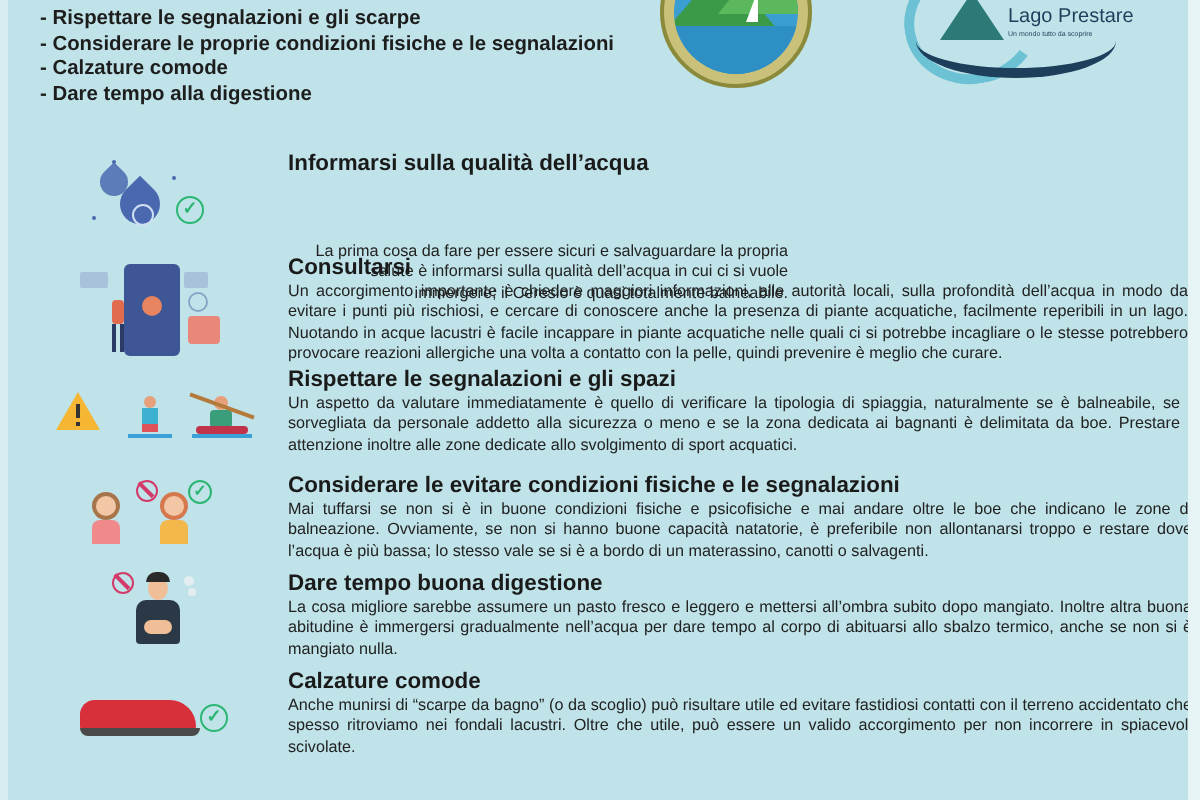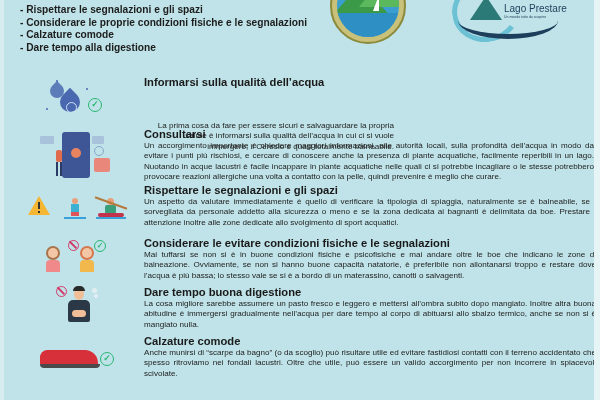--- a/index.html
+++ b/index.html
@@ -60,21 +60,21 @@
     .no::after { content:""; position:absolute; left:3px; top:-1px; width:1.6px; height:10px; background:#d33a6a; transform:rotate(-45deg); }
     .dot { position:absolute; width:2px; height:2px; border-radius:50%; background:#4a68b0; }
   </style>
 </head>
 <body>
 
 <div class="edge-left"></div>
 <div class="page">
 
   <ul class="toc">
-    <li>- Rispettare le segnalazioni e gli spazi</li>
+    <li>- Rispettare le segnalazioni e gli scarpe</li>
     <li>- Considerare le proprie condizioni fisiche e le segnalazioni</li>
     <li>- Calzature comode</li>
     <li>- Dare tempo alla digestione</li>
   </ul>
 
   <div class="logo-circle">
     <div class="inner">
       <div class="mtn1"></div>
       <div class="mtn2"></div>
       <div class="lake"></div>

